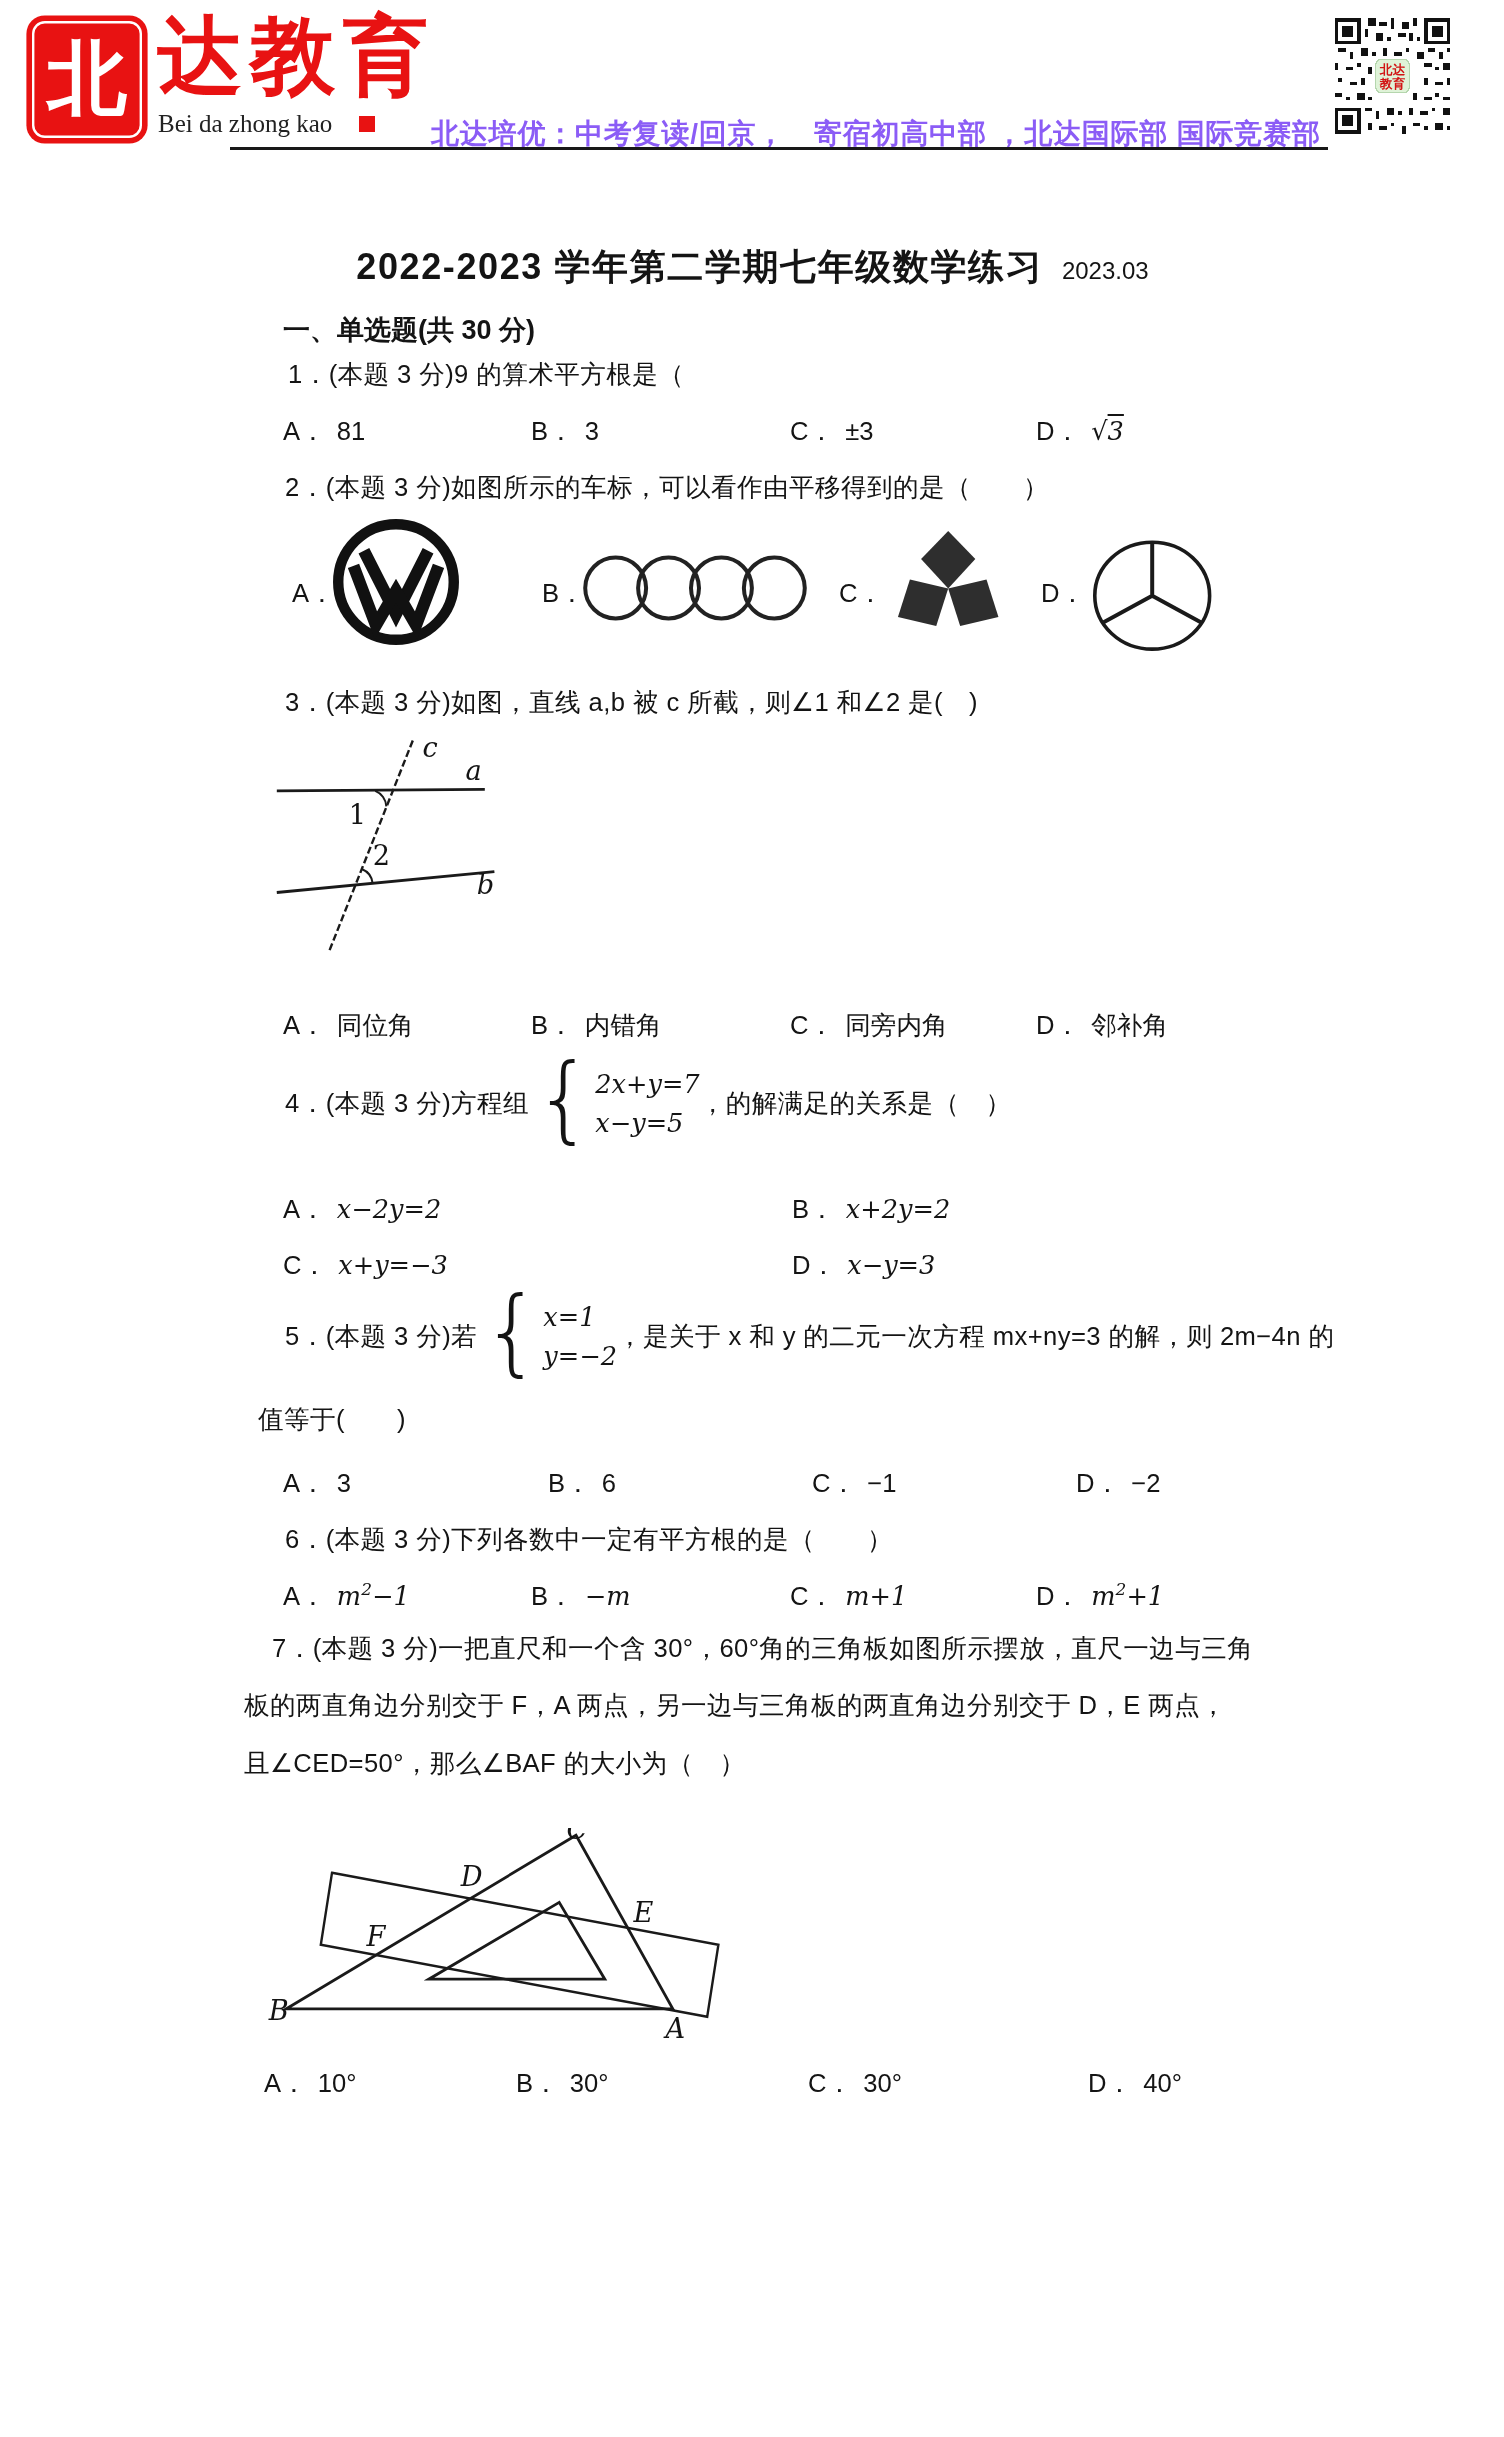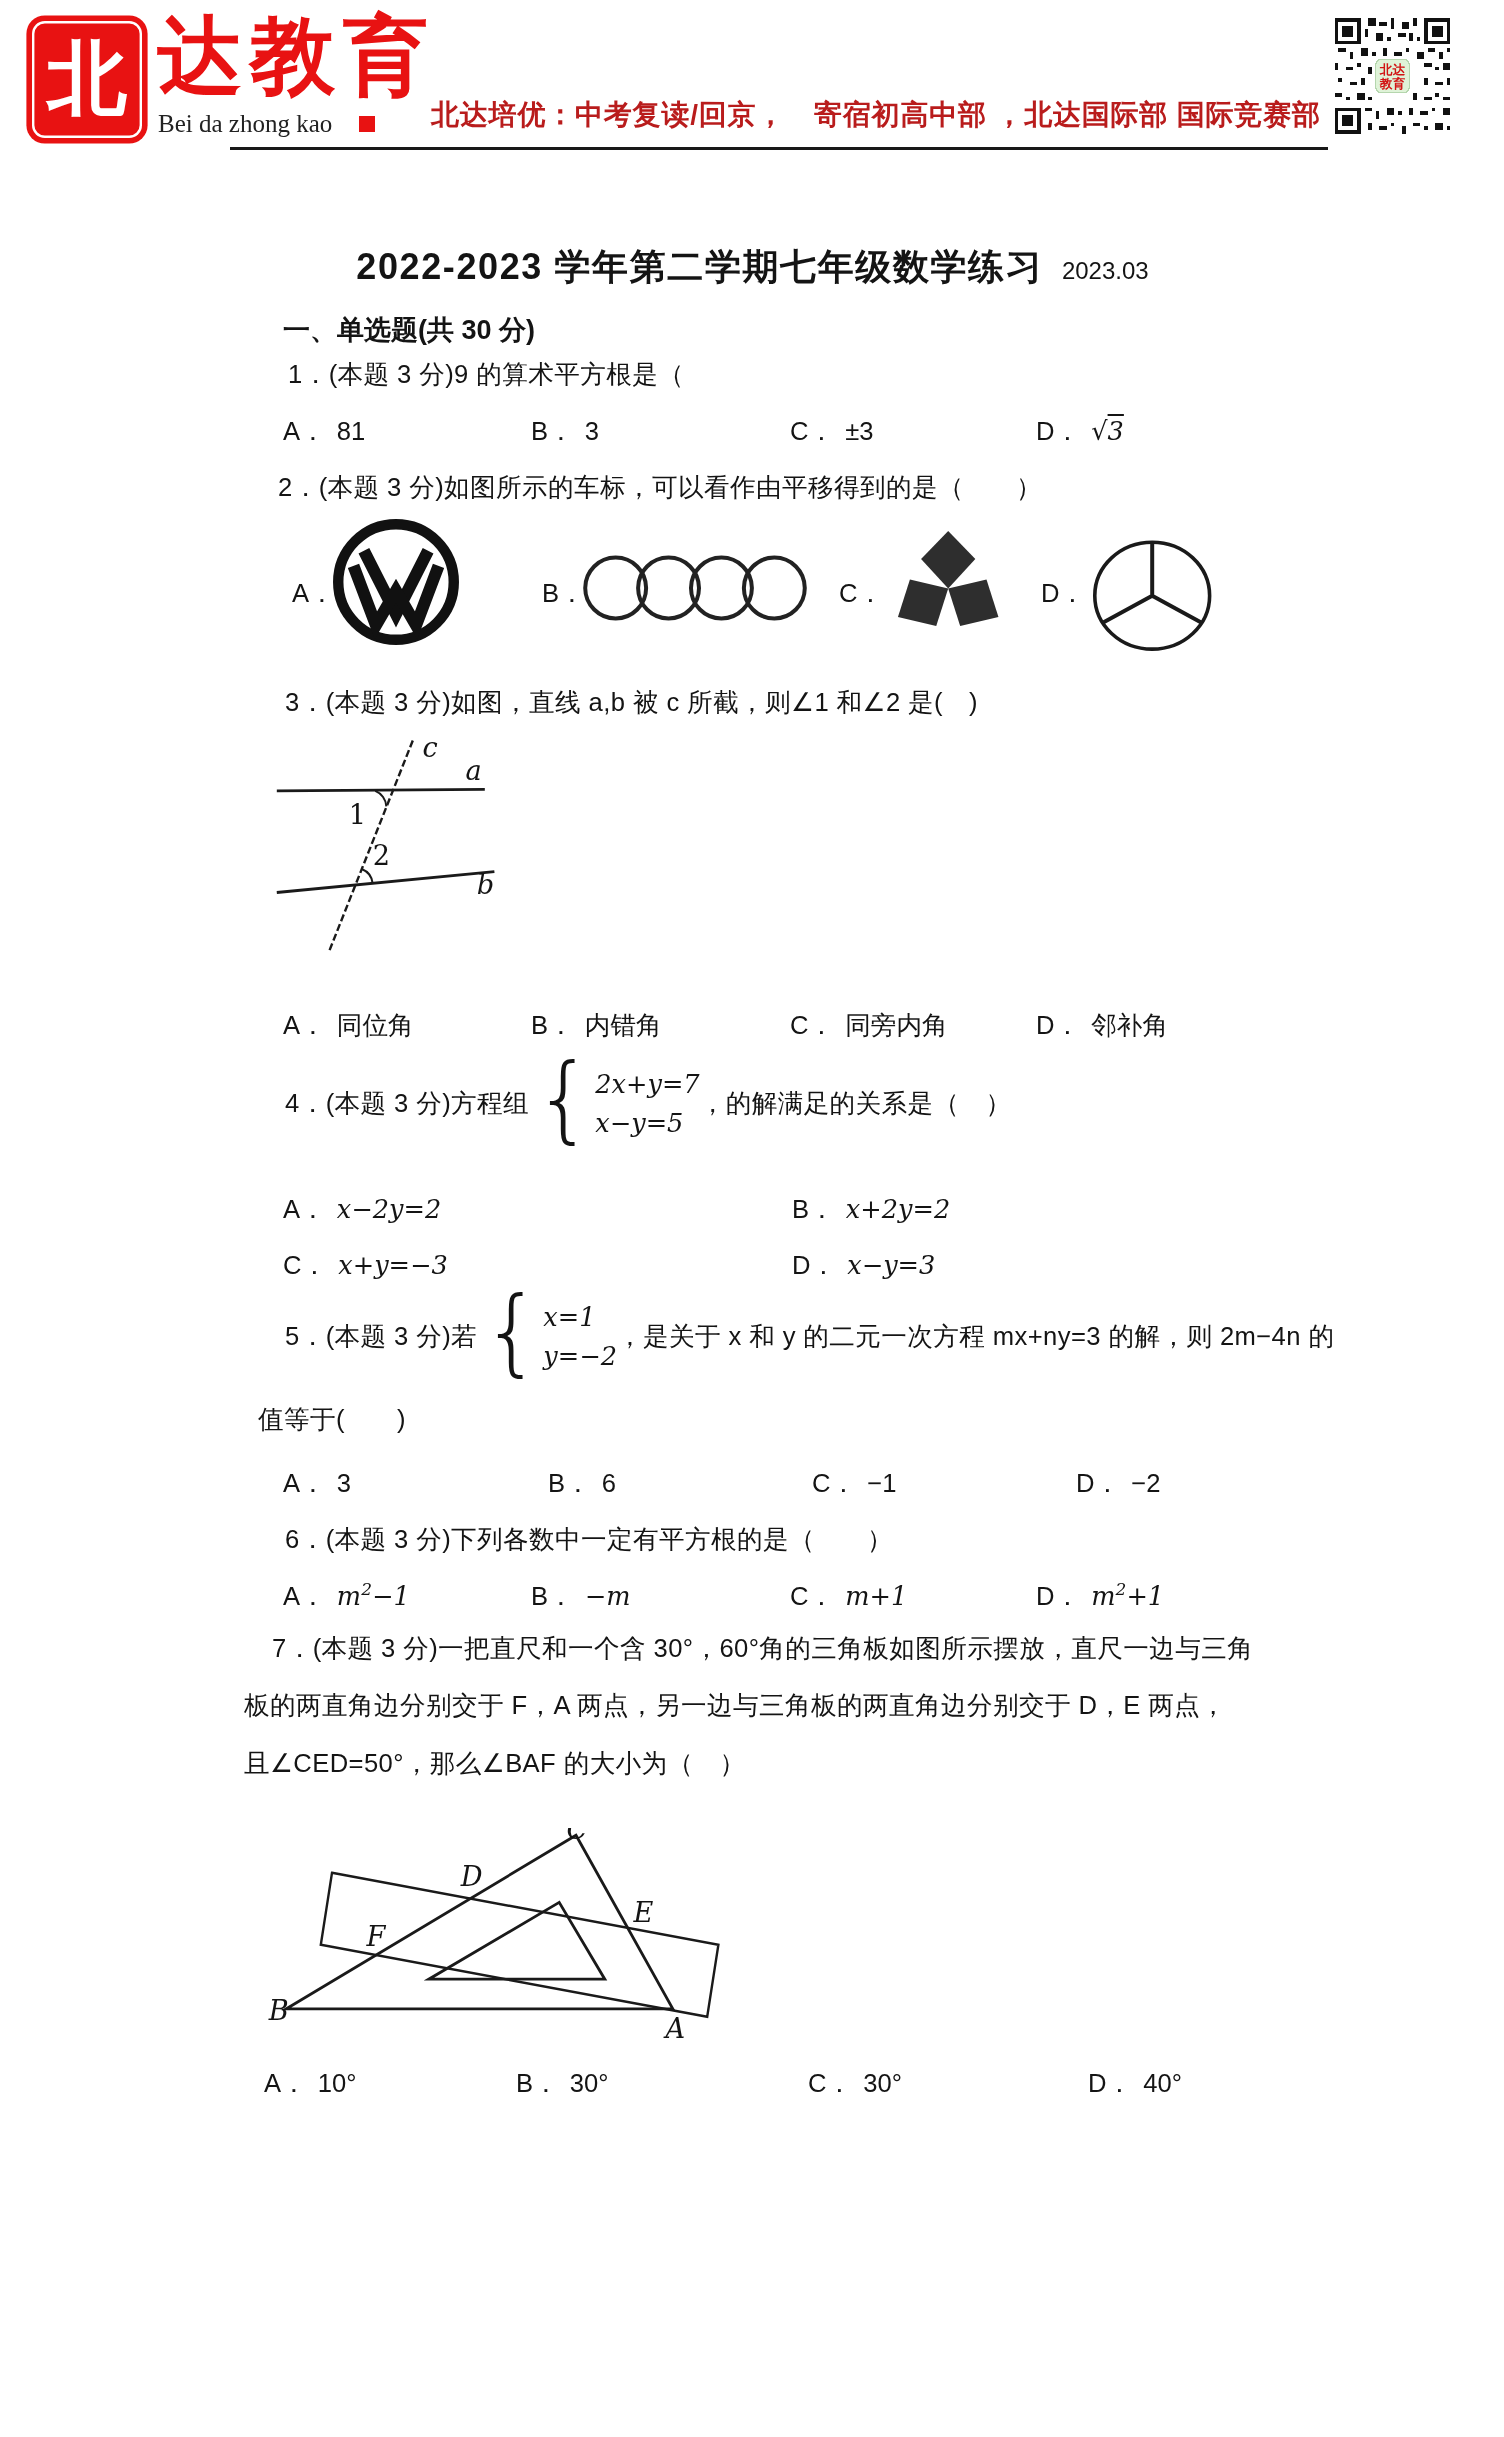--- a/index.html
+++ b/index.html
@@ -14,21 +14,21 @@
     left:32px;top:21px;width:110px;height:117px;background:#e81212;
     border-radius:12.8px;display:flex;align-items:center;justify-content:center;
     box-shadow:0 0 0 2.4px #fff inset, 0 0 0 5.6px #e81212;
   }
   .stamp-char{color:#fff;font-size:80px;font-weight:700;font-family:"DejaVu Serif","Liberation Serif",serif;}
   .brand{left:157px;top:11.2px;font-size:85px;line-height:1.05;font-weight:700;color:#e81212;
     font-family:"DejaVu Serif","Liberation Serif",serif;letter-spacing:8px;}
   .brand-sub{left:158px;top:110px;font-size:25px;color:#222;
     font-family:"Liberation Serif","DejaVu Serif",serif;display:flex;align-items:center;gap:27px;}
   .brand-sub .sq{display:inline-block;width:16px;height:16px;background:#e81212;}
-  .slogan{left:431px;top:96px;font-size:28px;font-weight:700;color:#b91c1c;white-space:nowrap;letter-spacing:0.8px;}
+  .slogan{left:431px;top:115px;font-size:28px;font-weight:700;color:#8b5cf6;white-space:nowrap;letter-spacing:0.8px;}
   .header-rule{left:230px;top:147px;width:1098px;height:3.2px;background:#181818;}
   .qr{left:1331px;top:12.8px;}
   
   .title-row{left:0;top:243px;width:100%;text-align:center;white-space:nowrap;}
   .title-main{font-size:36px;font-weight:700;letter-spacing:1.6px;margin-top:28px;}
   .title-date{font-size:24px;font-weight:400;margin-left:15px;}
   .section{left:283px;top:312px;font-size:27px;font-weight:600;}
   
   .stem{font-size:25.6px;white-space:nowrap;letter-spacing:0.4px;}
   .opt-row{left:0;top:0;width:100%;height:35px;padding-left:12px;}
@@ -103,21 +103,21 @@
   <div class="abs section">一、单选题(共 30 分)</div>
 
   <div class="abs stem" style="left:288px;top:357px">1．(本题 3 分)9 的算术平方根是（</div>
   <div class="abs opt-row" style="top:414px">
     <span class="opt c1"><span class="lbl">A．</span><span>81</span></span>
     <span class="opt c2"><span class="lbl">B．</span><span>3</span></span>
     <span class="opt c3"><span class="lbl">C．</span><span>±3</span></span>
     <span class="opt c4"><span class="lbl">D．</span><span class="math">√</span><span class="math radicand">3</span></span>
   </div>
 
-  <div class="abs stem" style="left:278px;top:470px">2．(本题 3 分)如图所示的车标，可以看作由平移得到的是（　　）</div>
+  <div class="abs stem" style="left:285px;top:470px">2．(本题 3 分)如图所示的车标，可以看作由平移得到的是（　　）</div>
   <div class="abs opt-row" style="top:576px;height:128px">
     <span class="opt" style="left:292px">A．</span>
     <span class="opt" style="left:542px">B．</span>
     <span class="opt" style="left:839px">C．</span>
     <span class="opt" style="left:1041px">D．</span>
   </div>
 
   <svg class="abs" style="left:327px;top:517px" width="138" height="130" viewBox="0 0 172 162">
     <circle cx="86" cy="81" r="72" fill="none" stroke="#111" stroke-width="13"></circle>
     <path d="M46 42 L86 121 L126 42" fill="none" stroke="#111" stroke-width="15"></path>

